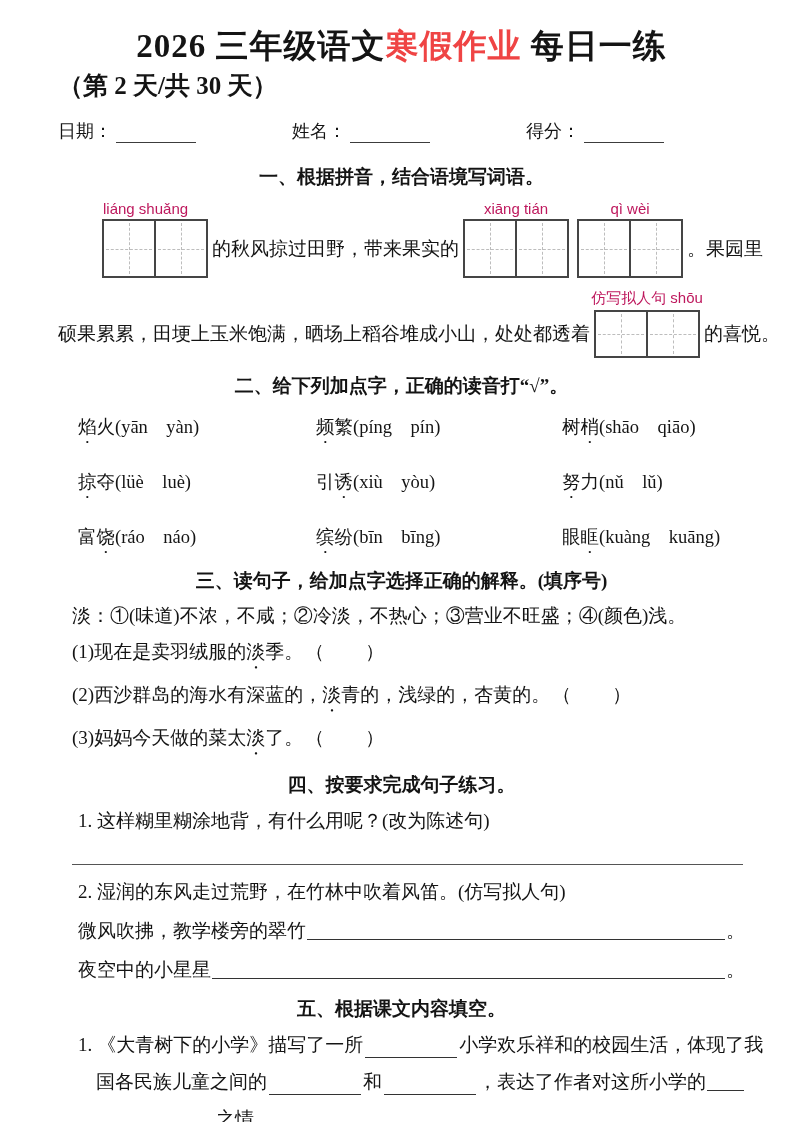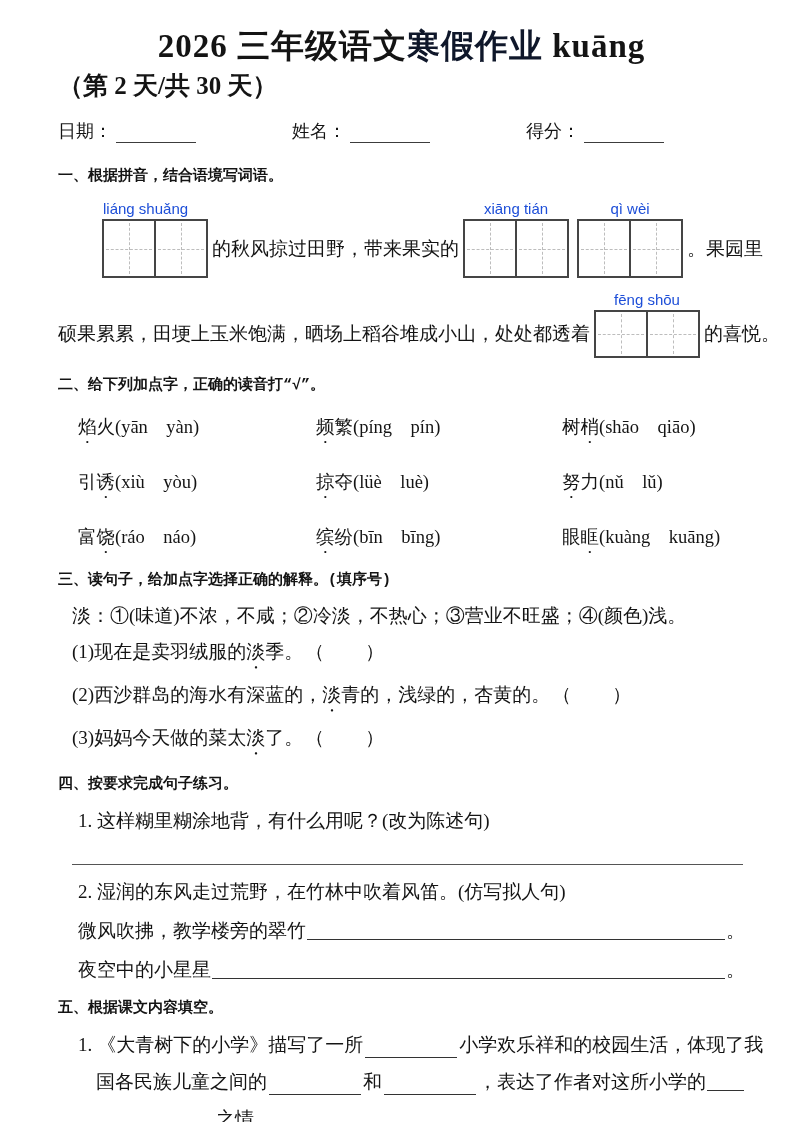--- a/index.html
+++ b/index.html
@@ -10,28 +10,28 @@
     color:#141414;font-size:19px;background:#ffffff;
   }
   
   .title{text-align:center;font-size:33px;font-weight:bold;letter-spacing:1px;line-height:40px;}
   .subtitle{text-align:left;font-size:25px;font-weight:bold;margin-top:5px;line-height:30px;}
   .info-row{display:flex;margin-top:18px;font-size:18px;align-items:flex-end;}
   .info-field{display:flex;align-items:flex-end;white-space:nowrap;}
   .info-field+.info-field{margin-left:96px;}
   .u-blank{display:inline-block;border-bottom:1.5px solid #3c3c3c;height:20px;width:80px;margin-left:4px;}
   
-  .sec-heading{font-weight:bold;font-size:15px;line-height:24px;
-    font-family:Liberation Mono, monospace;}
+  .sec-heading{font-weight:bold;font-size:19px;line-height:24px;
+    font-family:Liberation Serif, serif;text-align:center;}
   
   .s1-row{display:flex;align-items:center;flex-wrap:nowrap;}
   .s1-row .txt{white-space:nowrap;margin:0 4px;}
   .pinyin-group{position:relative;flex:none;}
   .pinyin-label{position:absolute;bottom:100%;margin-bottom:2px;left:1px;white-space:nowrap;
-    font-family:"Liberation Sans","DejaVu Sans",sans-serif;font-size:15px;color:#1d4ed8;}
+    font-family:"Liberation Sans","DejaVu Sans",sans-serif;font-size:15px;color:#be185d;}
   .pinyin-label.center{left:50%;transform:translateX(-50%);}
   .tian-box{display:flex;border:2px solid #454545;}
   .tian-cell{width:50px;height:55px;position:relative;background:#fff;}
   .tian-cell+.tian-cell{border-left:2px solid #454545;}
   .tian-cell::before{content:"";position:absolute;left:50%;top:2px;bottom:2px;border-left:1px dashed #bdbdbd;}
   .tian-cell::after{content:"";position:absolute;top:50%;left:2px;right:2px;border-top:1px dashed #bdbdbd;}
   .small .tian-cell{height:44px;}
   
   .s2-grid{display:grid;grid-template-columns:238px 246px 1fr;row-gap:20px;
     padding-left:20px;margin-top:14px;font-size:18.5px;line-height:30px;}
@@ -57,21 +57,21 @@
   .w92{width:92px;} .w118{width:118px;}
   .mt22{margin-top:22px;} .mt16{margin-top:16px;} .mt14{margin-top:14px;} .mt12{margin-top:12px;}
   .pt-label{padding-top:24px;} .pt-label-s{padding-top:22px;margin-top:10px;}
 </style>
 </head>
 <body>
 
 <div class="page">
 
   <div class="title">
-    <span>2026 三年级语文</span><span style="color: #0f172a;">寒假作业</span><span> kuāng</span>
+    <span>2026 三年级语文</span><span style="color: #ef4444;">寒假作业</span><span> 每日一练</span>
   </div>
   <div class="subtitle">（第 2 天/共 30 天）</div>
 
   <div class="info-row">
     <div class="info-field">
       <span>日期：</span>
       <span class="u-blank"></span>
     </div>
     <div class="info-field">
       <span>姓名：</span>
@@ -107,36 +107,36 @@
         <div class="tian-cell"></div>
         <div class="tian-cell"></div>
       </div>
     </div>
     <span class="txt">。果园里</span>
   </div>
 
   <div class="s1-row pt-label-s">
     <span class="txt" style="margin-left:0;">硕果累累，田埂上玉米饱满，晒场上稻谷堆成小山，处处都透着</span>
     <div class="pinyin-group small">
-      <span class="pinyin-label center">fēng shōu</span>
+      <span class="pinyin-label center">仿写拟人句 shōu</span>
       <div class="tian-box">
         <div class="tian-cell"></div>
         <div class="tian-cell"></div>
       </div>
     </div>
     <span class="txt">的喜悦。</span>
   </div>
 
   <div class="sec-heading mt16">二、给下列加点字，正确的读音打“√”。</div>
   <div class="s2-grid">
     <div><span></span><span class="dot-char">焰</span><span>火</span><span class="py">(yān　yàn)</span></div>
     <div><span></span><span class="dot-char">频</span><span>繁</span><span class="py">(píng　pín)</span></div>
     <div><span>树</span><span class="dot-char">梢</span><span></span><span class="py">(shāo　qiāo)</span></div>
+    <div><span></span><span class="dot-char">掠</span><span>夺</span><span class="py">(lüè　luè)</span></div>
     <div><span>引</span><span class="dot-char">诱</span><span></span><span class="py">(xiù　yòu)</span></div>
-    <div><span></span><span class="dot-char">掠</span><span>夺</span><span class="py">(lüè　luè)</span></div>
     <div><span></span><span class="dot-char">努</span><span>力</span><span class="py">(nǔ　lǔ)</span></div>
     <div><span>富</span><span class="dot-char">饶</span><span></span><span class="py">(ráo　náo)</span></div>
     <div><span></span><span class="dot-char">缤</span><span>纷</span><span class="py">(bīn　bīng)</span></div>
     <div><span>眼</span><span class="dot-char">眶</span><span></span><span class="py">(kuàng　kuāng)</span></div>
   </div>
 
   <div class="sec-heading mt12">三、读句子，给加点字选择正确的解释。(填序号)</div>
   <div class="def-line">淡：①(味道)不浓，不咸；②冷淡，不热心；③营业不旺盛；④(颜色)浅。</div>
   <div class="s3-item"><span>(1)现在是卖羽绒服的</span><span class="dot-char">淡</span><span>季。</span><span class="bracket">（　　）</span></div>
   <div class="s3-item"><span>(2)西沙群岛的海水有深蓝的，</span><span class="dot-char">淡</span><span>青的，浅绿的，杏黄的。</span><span class="bracket">（　　）</span></div>

